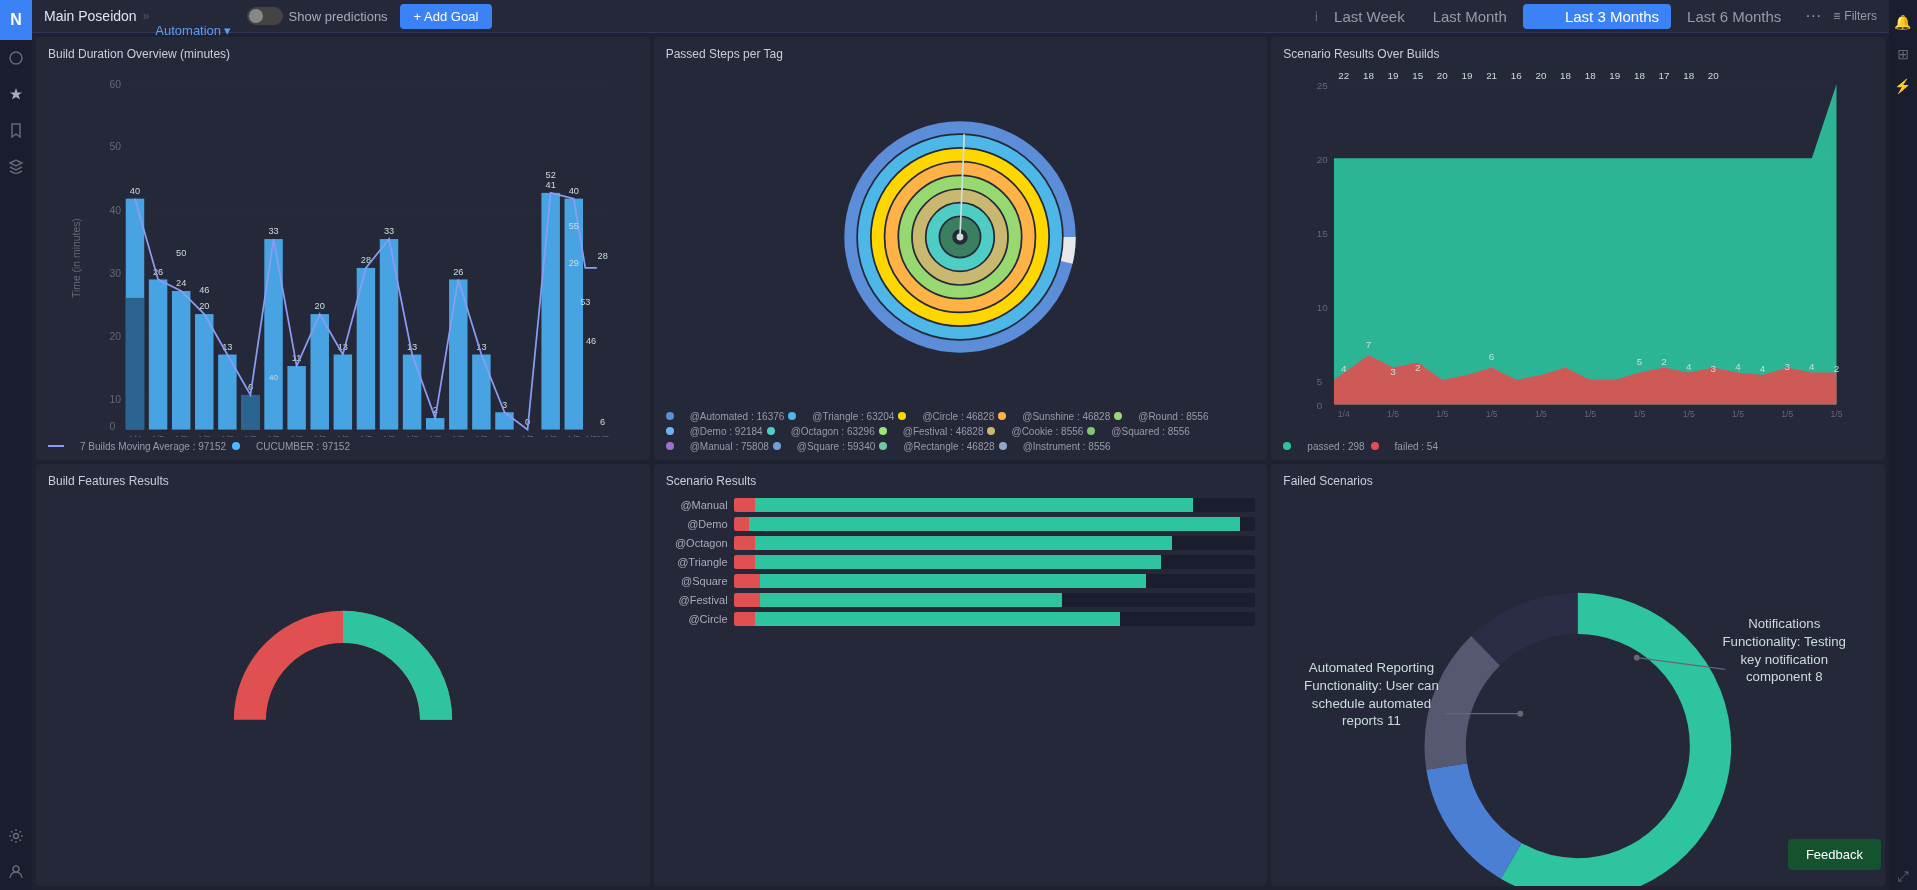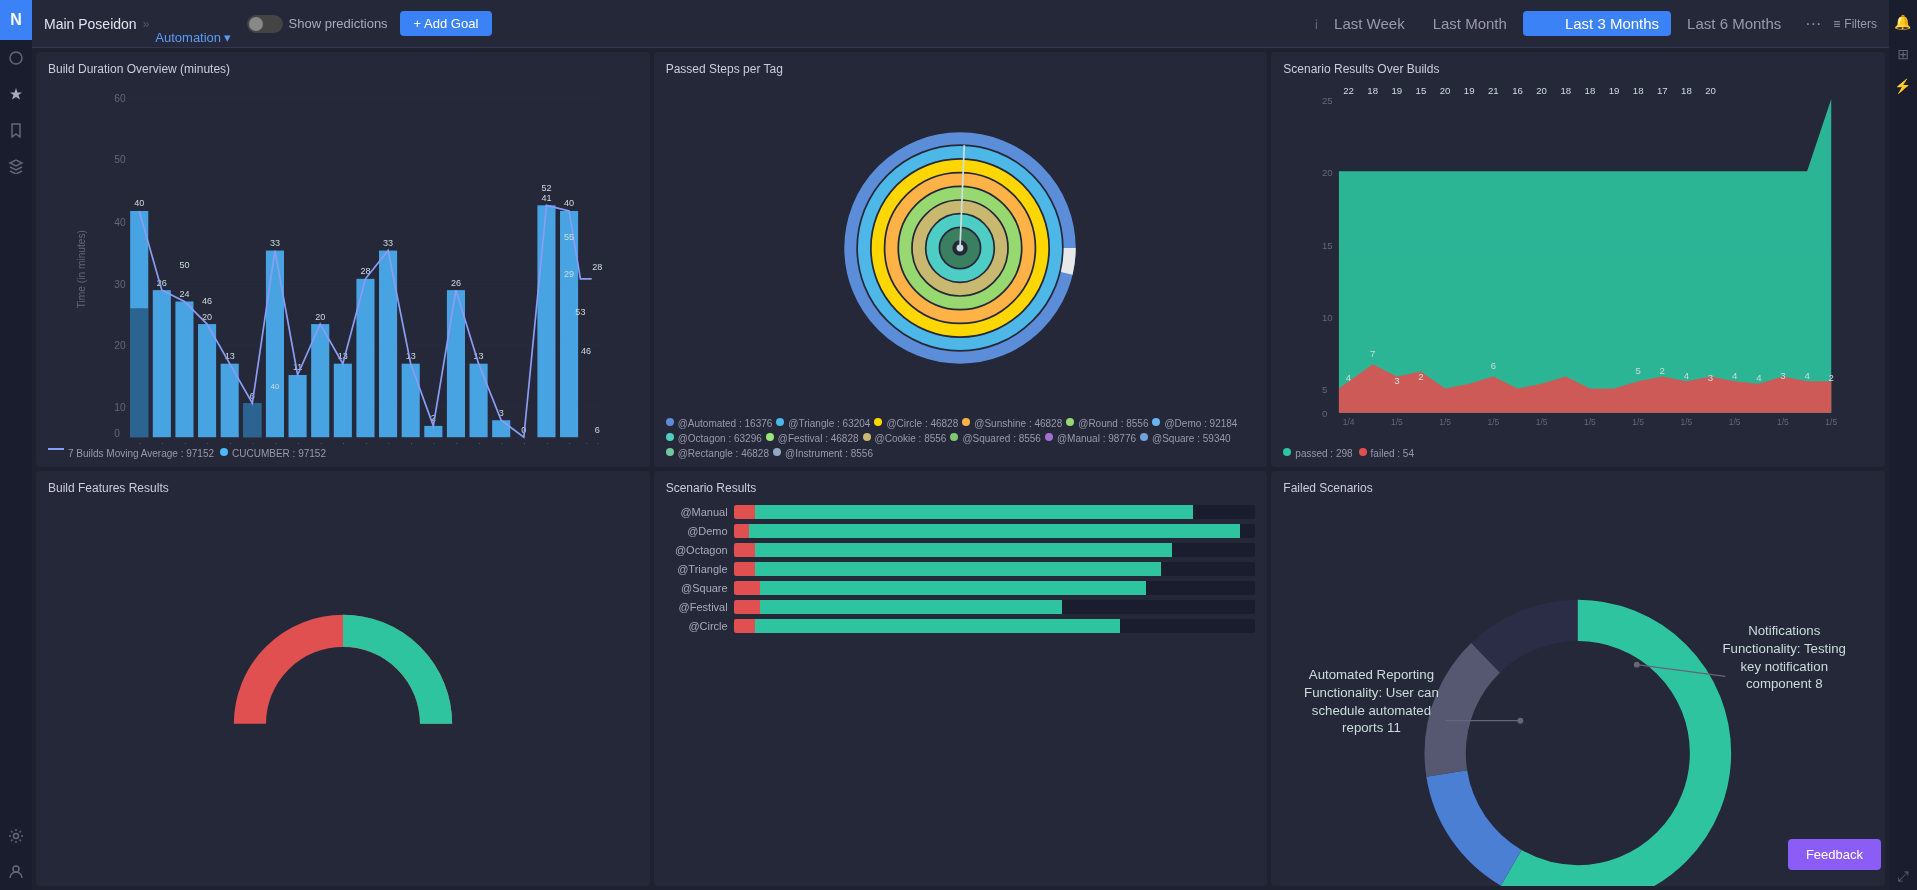--- a/index.html
+++ b/index.html
@@ -10,21 +10,21 @@
     .left-bar .logo { width: 32px; height: 40px; background: #3b82f6; display: flex; align-items: center; justify-content: center; color: white; font-weight: bold; font-size: 16px; }
     .left-bar .nav-icon { width: 32px; height: 36px; display: flex; align-items: center; justify-content: center; color: #667; cursor: pointer; }
     .left-bar .nav-icon.active { color: #aab; }
     .left-bar .nav-icon svg { width: 16px; height: 16px; }
     .left-bar .spacer { flex: 1; }
 
     
     .main { flex: 1; display: flex; flex-direction: column; overflow: hidden; }
 
     
-    .topbar { height: 48px; background: #252838; display: flex; align-items: center; padding: 0 12px; gap: 8px; border-bottom: 1px solid #333655; flex-shrink: 0; }
+    .topbar { height: 33px; background: #252838; display: flex; align-items: center; padding: 0 12px; gap: 8px; border-bottom: 1px solid #333655; flex-shrink: 0; }
     .topbar .breadcrumb { display: flex; align-items: center; gap: 6px; }
     .topbar .breadcrumb .page-title { color: #e0e4f0; font-size: 14px; font-weight: 500; }
     .topbar .breadcrumb .sep { color: #556; }
     .topbar .breadcrumb .automation { color: #5b9bf8; font-size: 13px; cursor: pointer; display: flex; align-items: center; gap: 3px; margin-top: 28px; }
     .topbar .toggle-area { display: flex; align-items: center; gap: 6px; margin-left: 12px; }
     .toggle-switch { width: 36px; height: 18px; background: #444; border-radius: 9px; position: relative; cursor: pointer; }
     .toggle-switch .knob { width: 14px; height: 14px; background: #888; border-radius: 50%; position: absolute; top: 2px; left: 2px; }
     .topbar .show-pred-label { color: #aab; font-size: 13px; }
     .add-goal-btn { background: #3b82f6; color: white; border: none; border-radius: 4px; padding: 5px 14px; font-size: 13px; cursor: pointer; margin-left: 8px; display: flex; align-items: center; gap: 4px; }
     .topbar .spacer { flex: 1; }
@@ -44,36 +44,36 @@
     .panel-title { font-size: 12px; color: #ccd; font-weight: 500; margin-bottom: 6px; flex-shrink: 0; }
 
     
     .chart-area { flex: 1; position: relative; overflow: hidden; }
 
     
     svg.chart { width: 100%; height: 100%; }
 
     
     .legend { display: flex; flex-wrap: wrap; gap: 6px; margin-top: 4px; flex-shrink: 0; }
-    .legend-item { display: flex; gap: 4px; font-size: 10px; color: #99a; }
+    .legend-item { display: flex; align-items: center; gap: 16px; font-size: 10px; color: #99a; }
     .legend-dot { width: 8px; height: 8px; border-radius: 50%; flex-shrink: 0; }
     .legend-line { width: 16px; height: 2px; flex-shrink: 0; }
 
     
     .bar-chart-row { display: flex; align-items: center; margin-bottom: 5px; gap: 6px; }
     .bar-label { width: 62px; text-align: right; font-size: 11px; color: #aab; flex-shrink: 0; }
     .bar-track { flex: 1; height: 14px; background: #1a1d2e; border-radius: 2px; overflow: hidden; display: flex; }
     .bar-red { height: 100%; background: #e05050; }
     .bar-green { height: 100%; background: #2ec4a0; }
 
     
     .donut-container { flex: 1; display: flex; align-items: center; justify-content: center; position: relative; }
 
     
-    .feedback-btn { position: fixed; bottom: 20px; right: 36px; background: #8b5cf6; color: white; border: none; border-radius: 4px; padding: 8px 18px; font-size: 13px; cursor: pointer; z-index: 100; }
+    .feedback-btn { position: fixed; bottom: 20px; right: 36px; background: #14532d; color: white; border: none; border-radius: 4px; padding: 8px 18px; font-size: 13px; cursor: pointer; z-index: 100; }
 
     
     .axis-label { font-size: 9px; fill: #667; }
     .y-axis-title { font-size: 9px; fill: #667; }
 
     
     .info-icon { color: #667; font-size: 13px; cursor: pointer; }
 
     .topbar-left { display: flex; align-items: center; gap: 4px; }
     .topbar-right { display: flex; align-items: center; gap: 4px; }
@@ -331,21 +331,21 @@
         <div class="legend-item">
             <div class="legend-dot" style="background:#c8b870"></div>
             <span>@Cookie : 8556</span>
           </div>
         <div class="legend-item">
             <div class="legend-dot" style="background:#80c870"></div>
             <span>@Squared : 8556</span>
           </div>
         <div class="legend-item">
             <div class="legend-dot" style="background:#a070d0"></div>
-            <span>@Manual : 98776</span>
+            <span>@Manual : 75808</span>
           </div>
         <div class="legend-item">
             <div class="legend-dot" style="background:#70a0d8"></div>
             <span>@Square : 59340</span>
           </div>
         <div class="legend-item">
             <div class="legend-dot" style="background:#70c8a0"></div>
             <span>@Rectangle : 46828</span>
           </div>
         <div class="legend-item">

